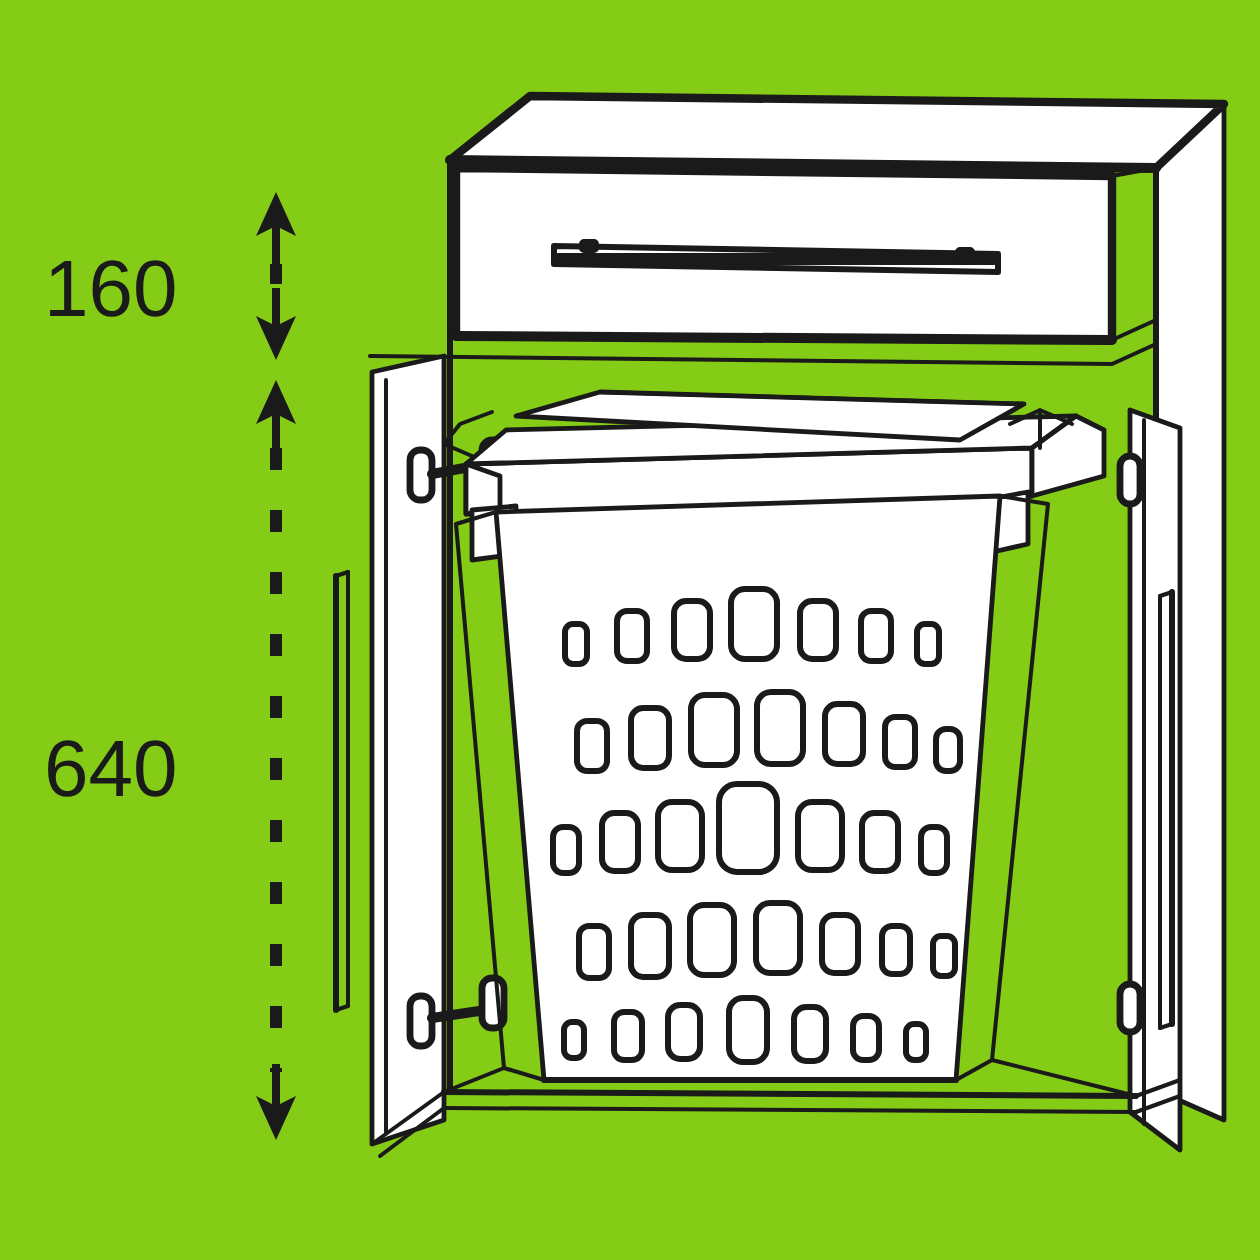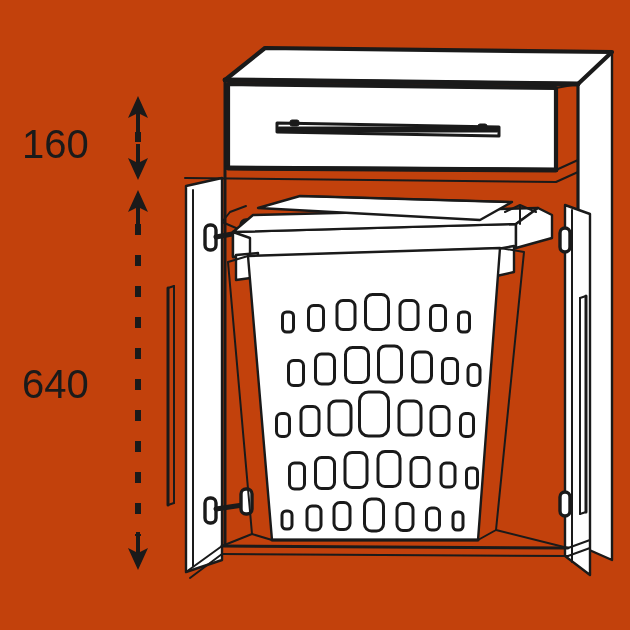--- a/index.html
+++ b/index.html
@@ -1,18 +1,18 @@
 <!DOCTYPE html>
 <html><head>
 <meta charset="utf-8">
 <style>
   html,body{margin:0;padding:0;background:#ffffff;}
   body{width:630px;height:630px;overflow:hidden;
        font-family:"Liberation Sans","DejaVu Sans",sans-serif;}
-  #stage{position:relative;width:630px;height:630px;background:#c2410c;}
+  #stage{position:relative;width:630px;height:630px;background:#84cc16;}
   svg#drawing{position:absolute;left:0;top:0;width:630px;height:630px;display:block;}
   .ln{fill:none;stroke:#1a1a1a;stroke-linecap:round;stroke-linejoin:round;}
   .w-thin{stroke-width:2;}
   .w-med{stroke-width:3;}
   .w-thick{stroke-width:5;}
   .panel{fill:#ffffff;stroke:#1a1a1a;stroke-width:2.4;stroke-linejoin:round;}
   .panel-thick{fill:#ffffff;stroke:#1a1a1a;stroke-width:4.2;stroke-linejoin:round;}
   .solid{fill:#1a1a1a;stroke:#1a1a1a;stroke-width:1;stroke-linejoin:round;}
   .hole{fill:#ffffff;stroke:#1a1a1a;stroke-width:3;}
   .hinge{fill:#ffffff;stroke:#1a1a1a;stroke-width:3.4;stroke-linejoin:round;}

